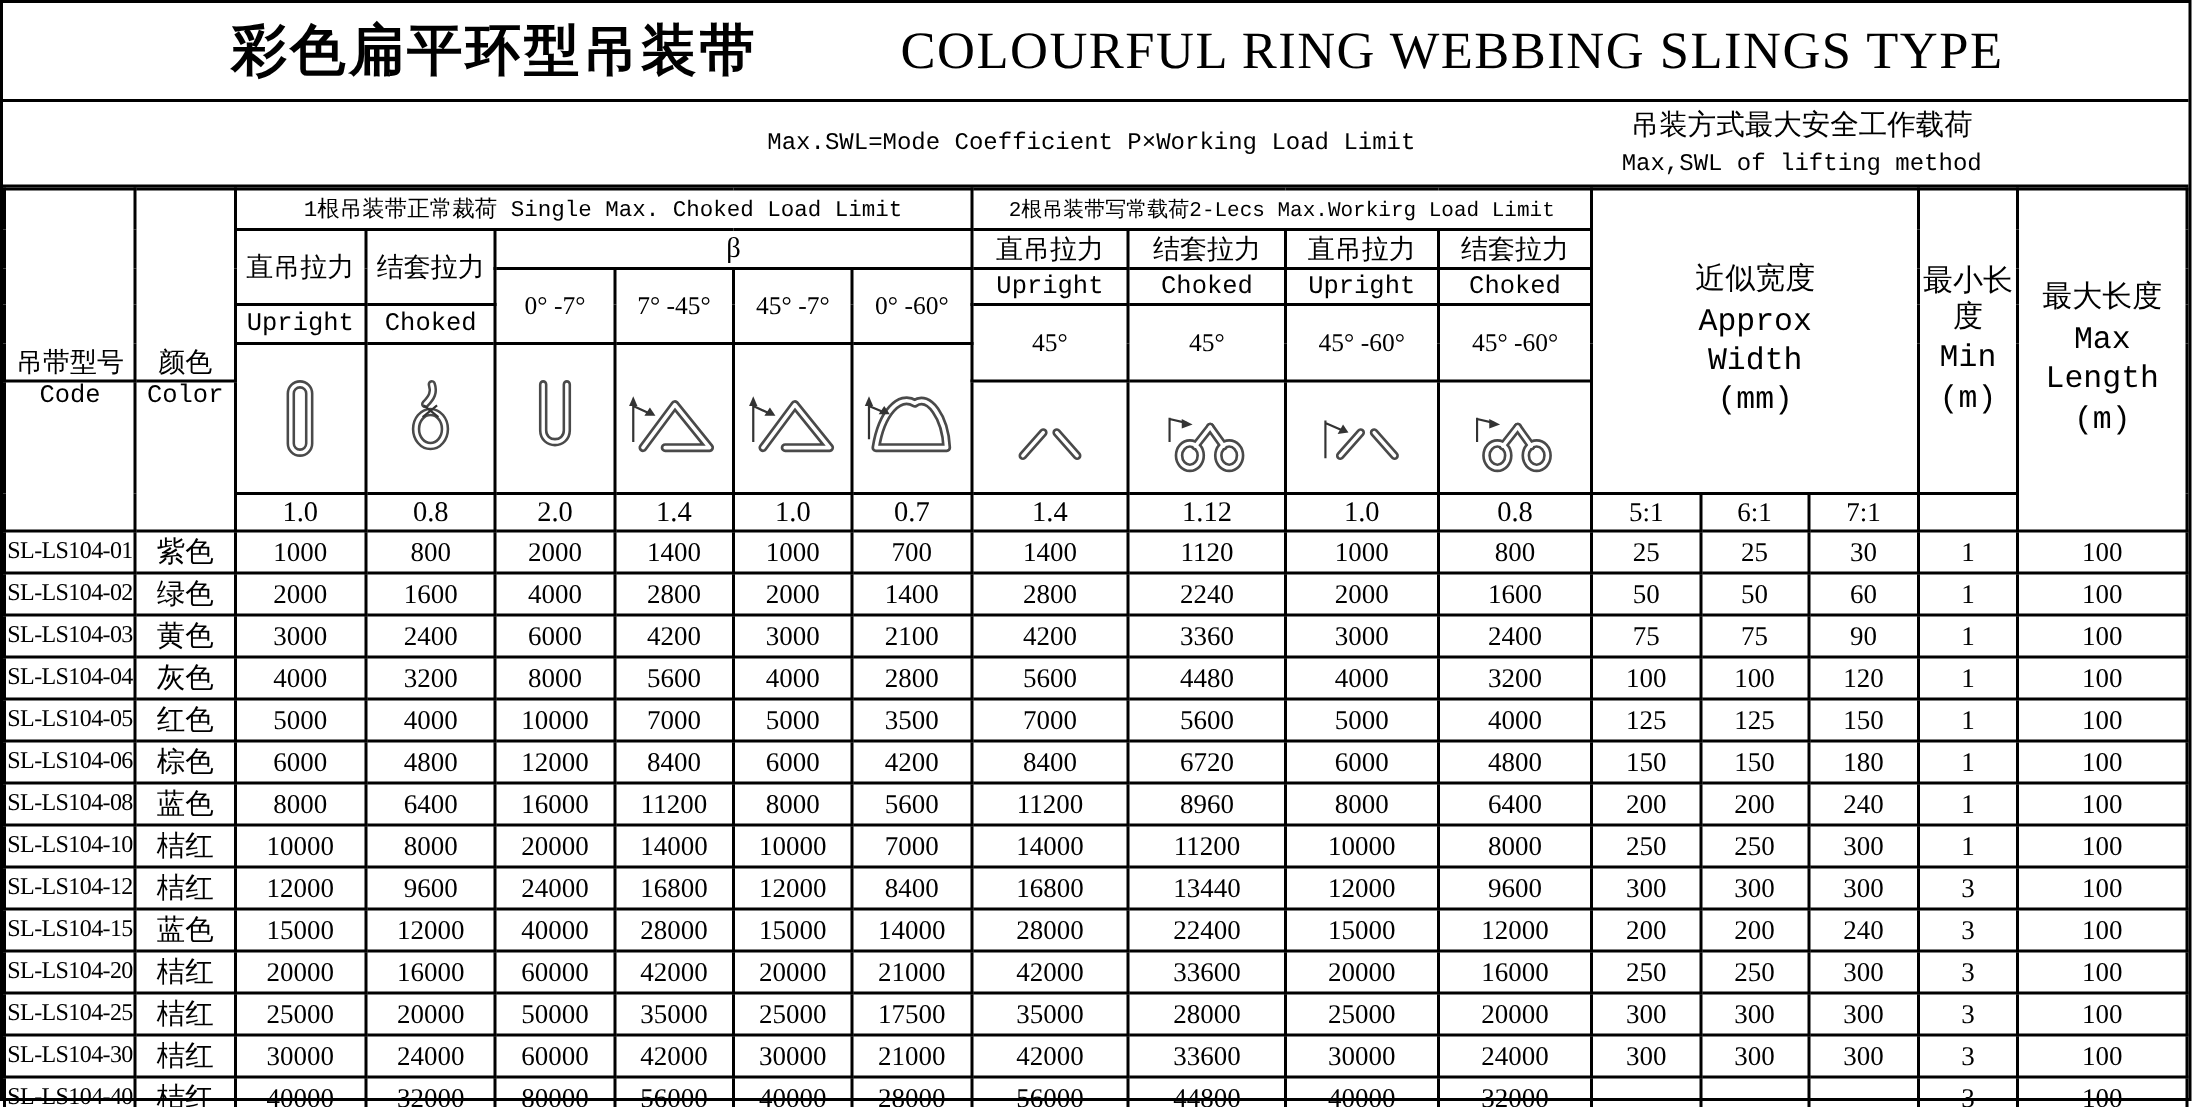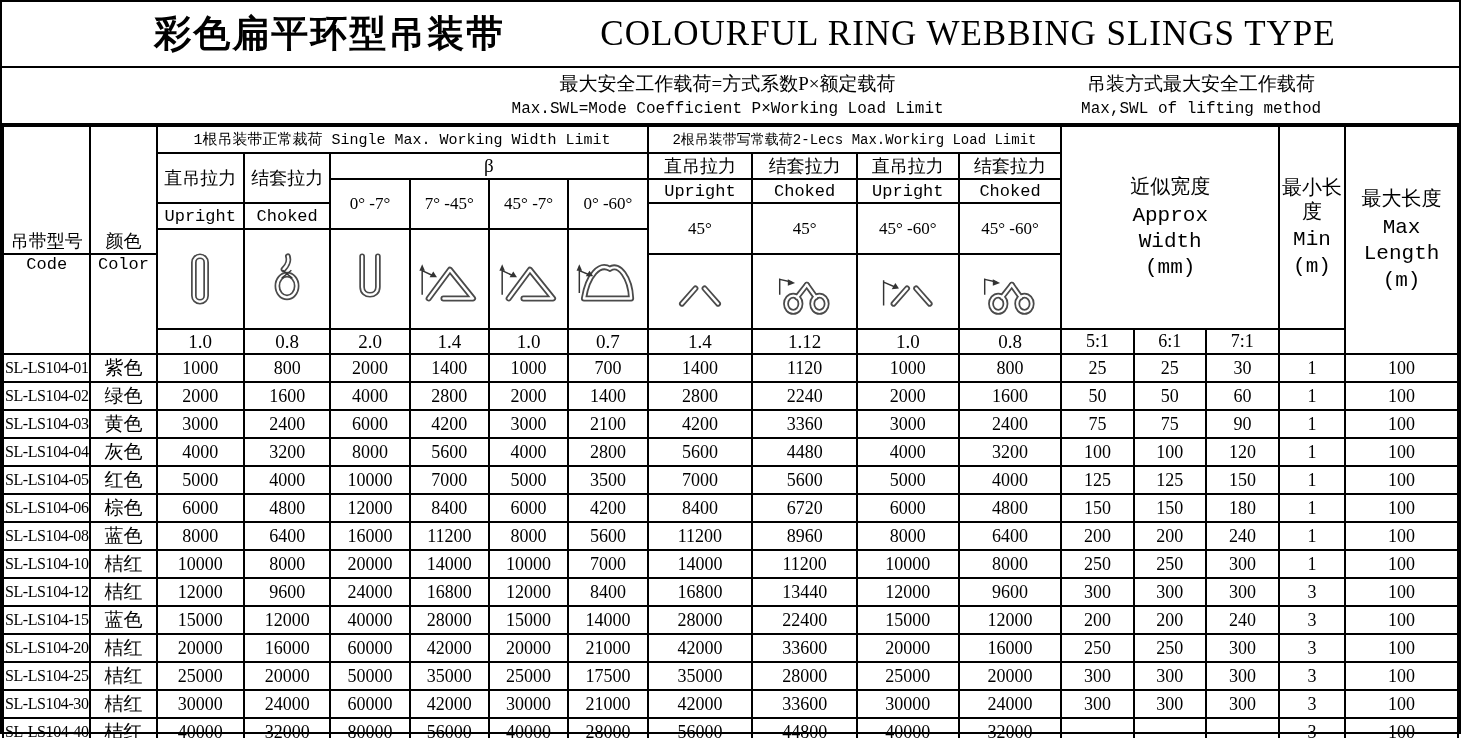--- a/index.html
+++ b/index.html
@@ -51,21 +51,20 @@
 
 <div class="sheet">
 
   <div class="band-title">
     <div class="title-zh">彩色扁平环型吊装带</div>
     <div class="title-en">COLOURFUL RING WEBBING SLINGS TYPE</div>
   </div>
 
   <div class="band-sub">
     <div class="sub-block sub-left">
-      <div class="sub-zh">最大安全工作载荷=方式系数P×额定载荷</div>
       <div class="sub-en">Max.SWL=Mode Coefficient P×Working Load Limit</div>
     </div>
     <div class="sub-block sub-right">
       <div class="sub-zh">吊装方式最大安全工作载荷</div>
       <div class="sub-en">Max,SWL of lifting method</div>
     </div>
   </div>
 
   <table>
     <colgroup>
@@ -85,21 +84,21 @@
         <col style="width:71px">
         <col style="width:72px">
       <col style="width:65px">
         <col style="width:111px">
     </colgroup>
 
     <tbody>
         <tr style="height:27px">
       <td class="zh" rowspan="5" style="vertical-align:bottom">吊带型号</td>
       <td class="zh" rowspan="5" style="vertical-align:bottom">颜色</td>
-      <td class="grp" colspan="6">1根吊装带正常裁荷 Single Max. Working Width Limit</td>
+      <td class="grp" colspan="6">1根吊装带正常裁荷 Single Max. Choked Load Limit</td>
       <td class="grp" colspan="4" style="font-size:14px">2根吊装带写常载荷2-Lecs Max.Workirg Load Limit</td>
       <td class="stack" colspan="3" rowspan="6">
         <div class="zh-line">近似宽度</div>
         <div class="en-line">Approx</div>
         <div class="en-line">Width</div>
         <div class="en-line">(mm)</div>
       </td>
       <td class="stack" rowspan="6">
         <div class="zh-line" style="white-space:normal;line-height:1.2">最小长度</div>
         <div class="en-line">Min</div>

